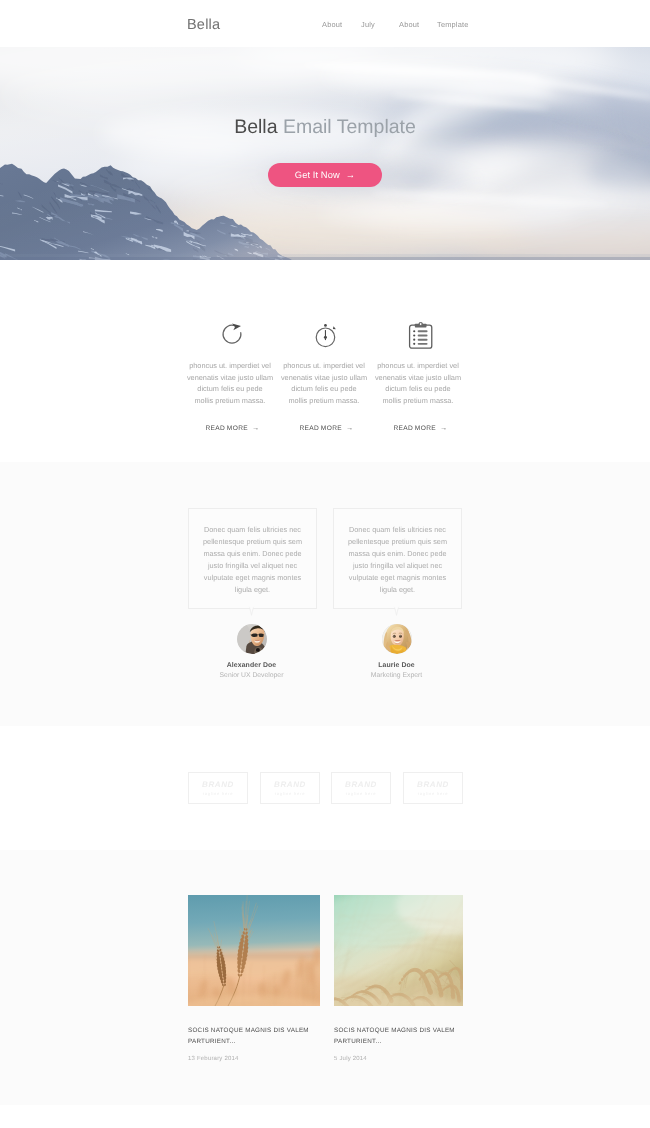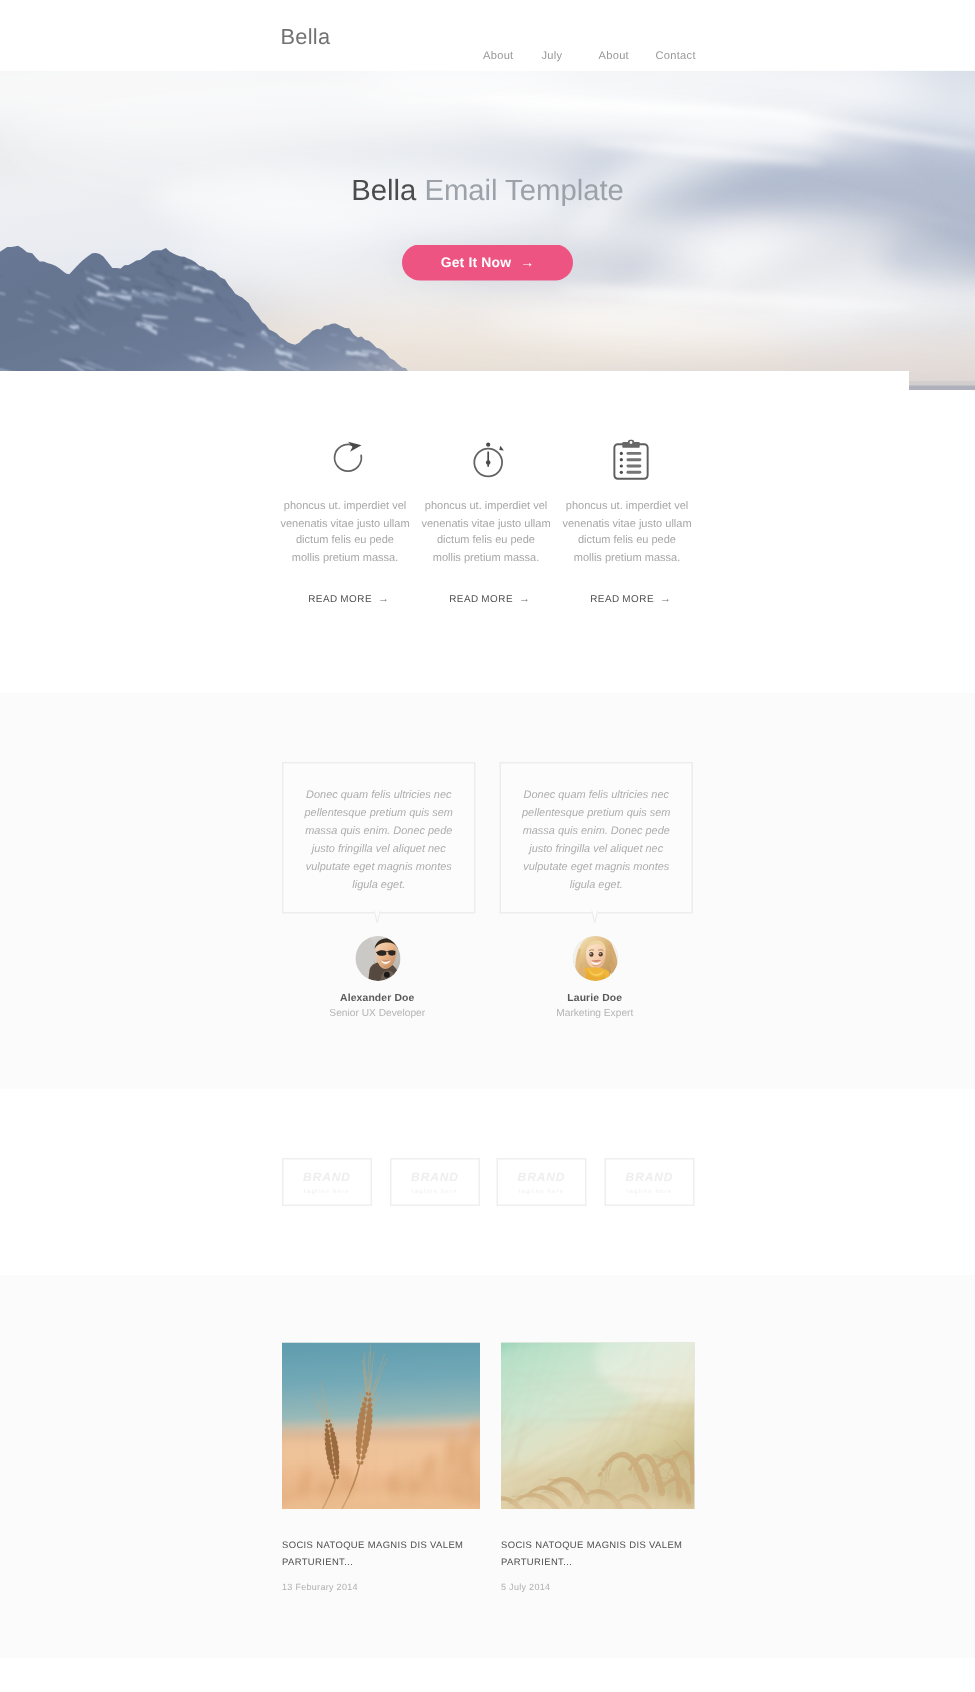--- a/index.html
+++ b/index.html
@@ -8,49 +8,49 @@
     width:650px;height:1128px;background:#ffffff;
     font-family:"Liberation Sans",sans-serif;
     overflow:hidden;-webkit-font-smoothing:antialiased;text-rendering:geometricPrecision;
   }
   .page{position:relative;width:650px;height:1128px;background:#ffffff;}
 
   
   .topbar{position:absolute;left:0;top:0;width:650px;height:47px;background:#fff;}
   .logo{position:absolute;left:187px;top:16.5px;font-size:14.5px;color:#727272;
         font-weight:400;letter-spacing:.2px;font-family:"Liberation Sans",sans-serif;}
-  .nav{position:absolute;left:322px;top:19px;width:160px;height:12px;margin-top:12px;}
+  .nav{position:absolute;left:322px;top:19px;width:160px;height:12px;}
   .nav a{position:absolute;top:0.5px;font-size:7.4px;color:#979797;text-decoration:none;
          letter-spacing:.2px;white-space:nowrap;}
 
   
   .hero{position:absolute;left:0;top:47px;width:650px;height:213px;overflow:hidden;}
   .hero svg{position:absolute;left:0;top:0;}
   .hero-title{position:absolute;left:0;top:69px;width:650px;text-align:center;
       font-size:19.5px;color:#9ba2a9;font-weight:400;letter-spacing:0;}
   .hero-title b{color:#4c4c4c;font-weight:400;}
   .cta{position:absolute;left:268px;top:116px;width:114px;height:24px;border-radius:12px;
        background:#ee5481;color:#fff;font-size:9.3px;letter-spacing:.1px;
-       display:flex;align-items:center;justify-content:center;gap:6px;font-weight:bold;}
+       display:flex;align-items:center;justify-content:center;gap:6px;font-weight:normal;}
 
   
-  .services{position:absolute;left:0;top:247px;width:606px;height:202px;background:#fff;}
+  .services{position:absolute;left:0;top:276px;width:606px;height:202px;background:#fff;}
   .svc-icon svg{display:block;}
   .svc{position:absolute;top:0;width:92px;}
   .svc-icon{height:74px;display:flex;align-items:flex-end;justify-content:center;padding-left:7px;}
   .svc2 .svc-icon{padding-left:3px;}
   .svc3 .svc-icon{padding-left:5px;}
   .svc-text{margin-top:10px;font-size:7.35px;line-height:11.65px;color:#a7a7a7;text-align:center;white-space:nowrap;}
   .svc-more{margin-top:16px;text-align:center;font-size:6.6px;letter-spacing:.35px;color:#4f4f4f;padding-left:5px;word-spacing:-0.5px;}
   .svc-more .ar{display:inline-block;margin-left:4px;font-size:7.2px;color:#6f6f6f;position:relative;top:0.3px;}
 
   
   .testi{position:absolute;left:0;top:462px;width:650px;height:264px;background:#fbfbfb;}
   .tbox{position:absolute;top:46px;width:127px;height:99px;border:1px solid #ededed;
-        background:#fcfcfc;font-style:italic;}
+        background:#fcfcfc;}
   .tbox p{margin:0;padding:14.5px 6px 0;font-size:7.3px;line-height:12.1px;color:#adadad;
           text-align:center;white-space:nowrap;}
   .tarrow{position:absolute;top:144px;width:7px;height:10px;}
   .person{position:absolute;top:162px;width:127px;text-align:center;}
   .avatar{width:30px;height:30px;border-radius:50%;margin:0 auto;overflow:hidden;
           position:relative;background:#ddd;}
   .pname{margin-top:7.5px;font-size:6.9px;color:#595959;font-weight:bold;letter-spacing:.1px;}
   .prole{margin-top:3.5px;font-size:6.8px;color:#b4b4b4;}
 
   
@@ -72,21 +72,21 @@
 <body>
 
 <div class="page">
 
   <div class="topbar">
     <div class="logo">Bella</div>
     <div class="nav">
       <a href="#" style="left:0px">About</a>
       <a href="#" style="left:39px">July</a>
       <a href="#" style="left:77px">About</a>
-      <a href="#" style="left:115px">Contact</a>
+      <a href="#" style="left:115px">Template</a>
     </div>
   </div>
 
   <div class="hero">
     <svg width="650" height="213" viewBox="0 0 650 213">
       <defs>
         <linearGradient id="sky" x1="0.15" y1="0" x2="0.62" y2="1">
           <stop offset="0" stop-color="#e8e9eb"></stop>
           <stop offset="0.26" stop-color="#e4e6ea"></stop>
           <stop offset="0.50" stop-color="#dadee7"></stop>

